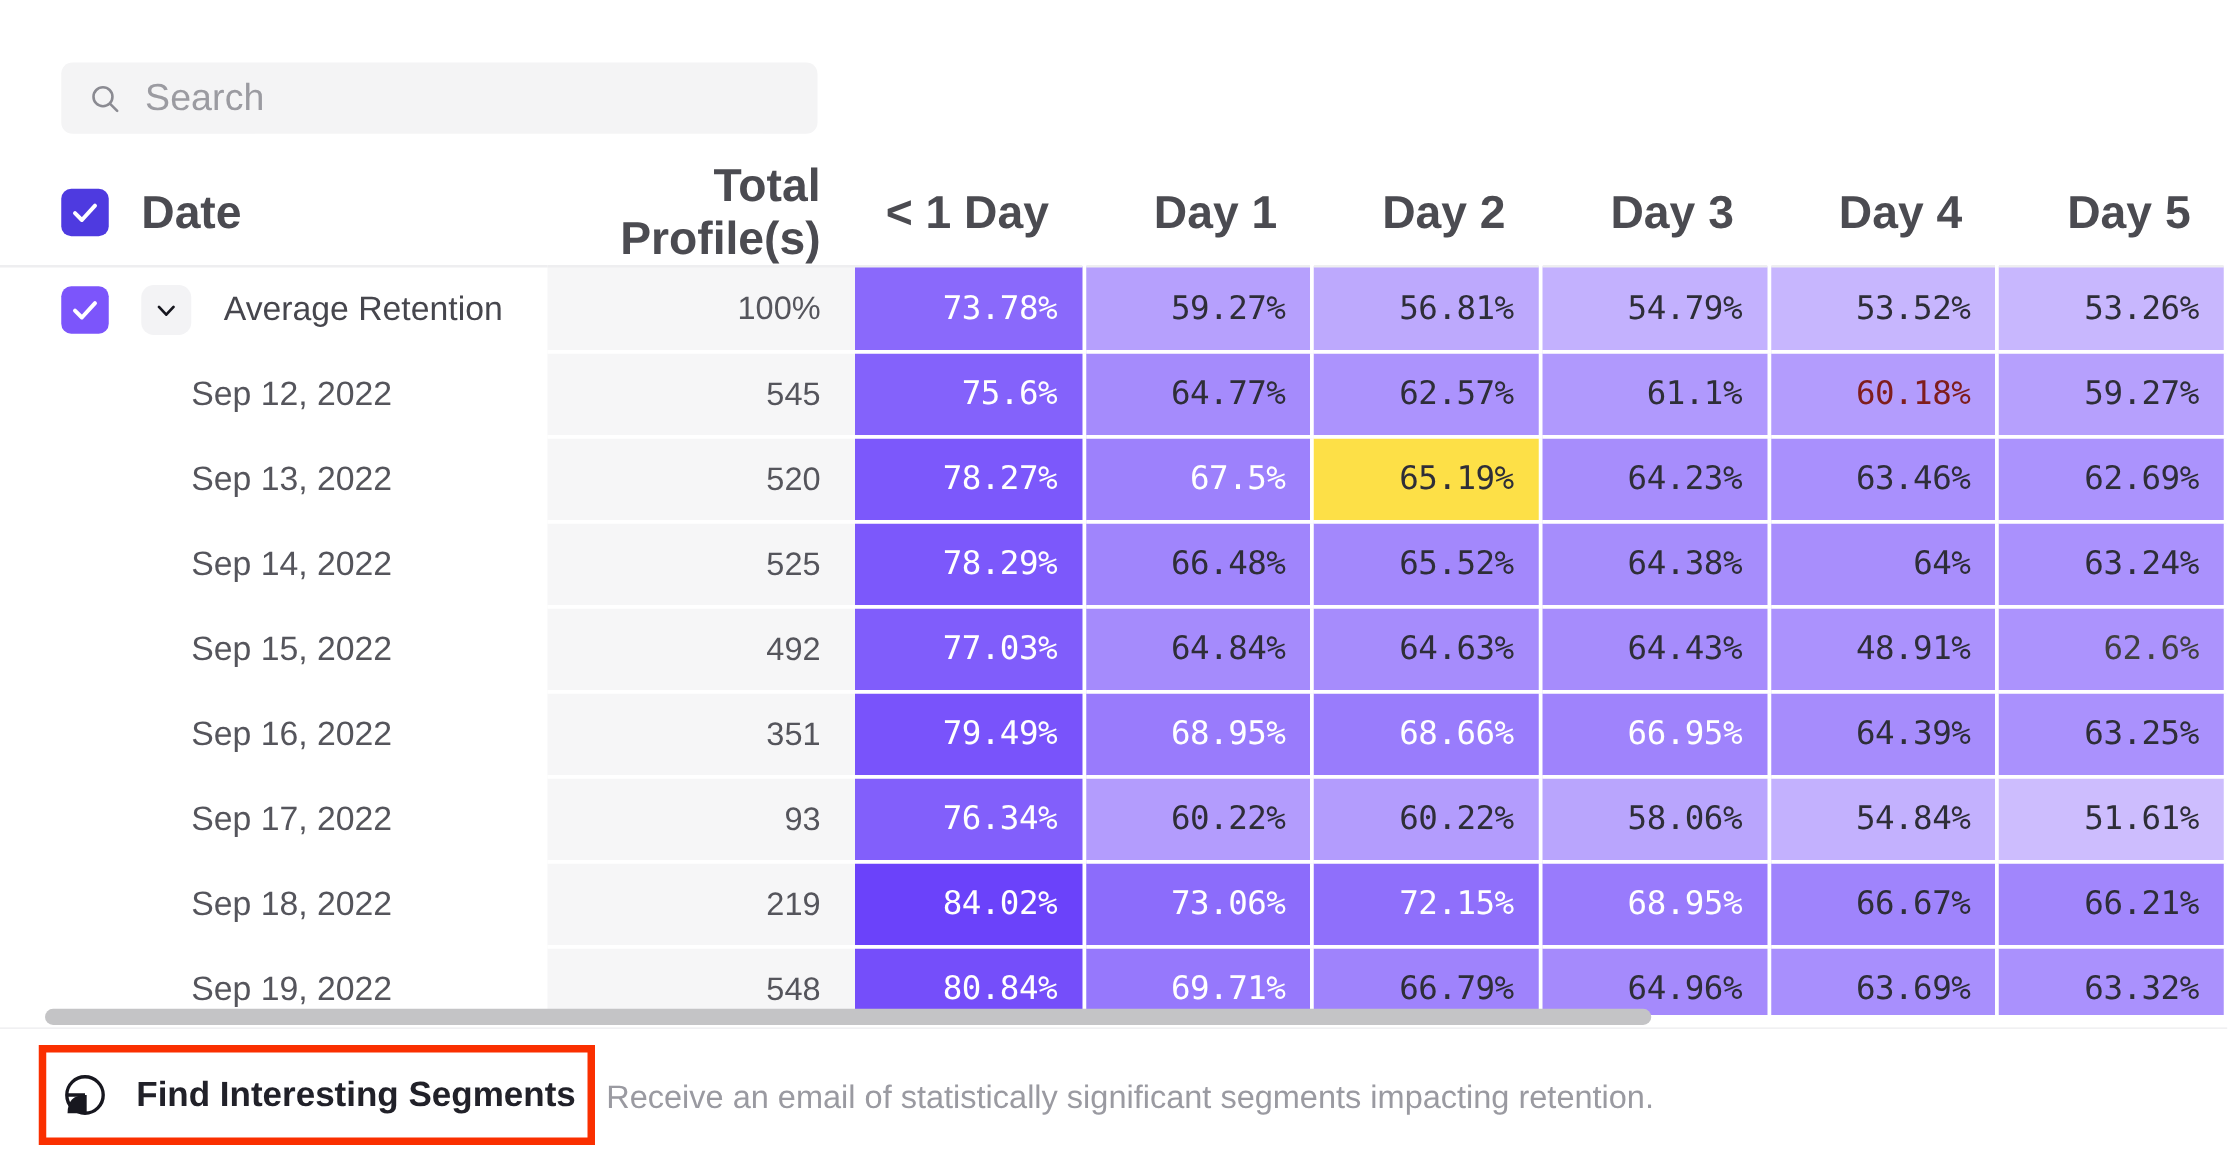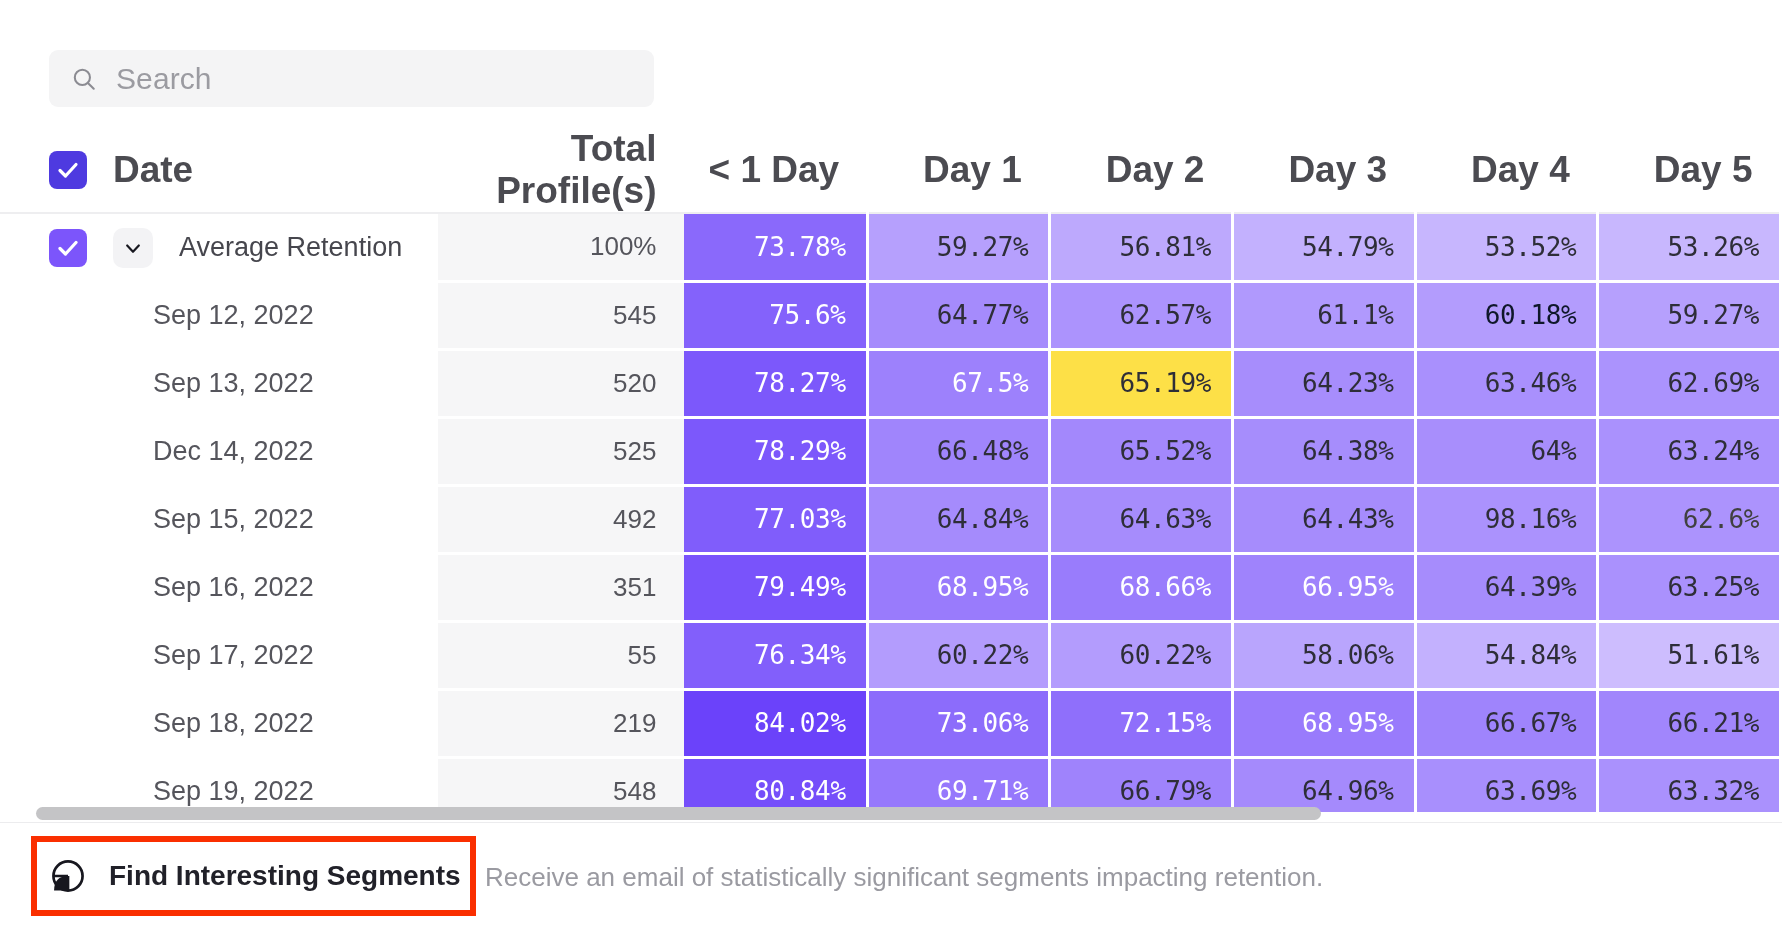--- a/index.html
+++ b/index.html
@@ -284,41 +284,41 @@
             <td class="cell-date">
               <div class="date-inner">
                 <span class="indent">Sep 12, 2022</span>
               </div>
             </td>
             <td class="cell-total">545</td>
             <td class="cell-heat" style="background: rgb(132, 98, 251); color: rgb(255, 255, 255);">75.6%</td>
             <td class="cell-heat" style="background: rgb(165, 139, 252); color: rgb(46, 46, 56);">64.77%</td>
             <td class="cell-heat" style="background: rgb(172, 147, 253); color: rgb(46, 46, 56);">62.57%</td>
             <td class="cell-heat" style="background: rgb(176, 153, 253); color: rgb(46, 46, 56);">61.1%</td>
-            <td class="cell-heat" style="background: rgb(179, 156, 253); color: #0f172a;">60.18%</td>
+            <td class="cell-heat" style="background: rgb(179, 156, 253); color: #7f1d1d;">60.18%</td>
             <td class="cell-heat" style="background: rgb(182, 160, 253); color: rgb(46, 46, 56);">59.27%</td>
           </tr>
           <tr>
             <td class="cell-date">
               <div class="date-inner">
                 <span class="indent">Sep 13, 2022</span>
               </div>
             </td>
             <td class="cell-total">520</td>
             <td class="cell-heat" style="background: rgb(124, 88, 251); color: rgb(255, 255, 255);">78.27%</td>
             <td class="cell-heat" style="background: rgb(157, 129, 252); color: rgb(255, 255, 255);">67.5%</td>
             <td class="cell-heat" style="background: #fde047; color: rgb(46, 46, 56);">65.19%</td>
             <td class="cell-heat" style="background: rgb(167, 141, 252); color: rgb(46, 46, 56);">64.23%</td>
             <td class="cell-heat" style="background: rgb(169, 144, 253); color: rgb(46, 46, 56);">63.46%</td>
             <td class="cell-heat" style="background: rgb(171, 147, 253); color: rgb(46, 46, 56);">62.69%</td>
           </tr>
           <tr>
             <td class="cell-date">
               <div class="date-inner">
-                <span class="indent">Dec 14, 2022</span>
+                <span class="indent">Sep 14, 2022</span>
               </div>
             </td>
             <td class="cell-total">525</td>
             <td class="cell-heat" style="background: rgb(124, 88, 251); color: rgb(255, 255, 255);">78.29%</td>
             <td class="cell-heat" style="background: rgb(160, 133, 252); color: rgb(46, 46, 56);">66.48%</td>
             <td class="cell-heat" style="background: rgb(163, 136, 252); color: rgb(46, 46, 56);">65.52%</td>
             <td class="cell-heat" style="background: rgb(166, 141, 252); color: rgb(46, 46, 56);">64.38%</td>
             <td class="cell-heat" style="background: rgb(168, 142, 252); color: rgb(46, 46, 56);">64%</td>
             <td class="cell-heat" style="background: rgb(170, 145, 253); color: rgb(46, 46, 56);">63.24%</td>
           </tr>
@@ -326,21 +326,21 @@
             <td class="cell-date">
               <div class="date-inner">
                 <span class="indent">Sep 15, 2022</span>
               </div>
             </td>
             <td class="cell-total">492</td>
             <td class="cell-heat" style="background: rgb(128, 93, 251); color: rgb(255, 255, 255);">77.03%</td>
             <td class="cell-heat" style="background: rgb(165, 139, 252); color: rgb(46, 46, 56);">64.84%</td>
             <td class="cell-heat" style="background: rgb(166, 140, 252); color: rgb(46, 46, 56);">64.63%</td>
             <td class="cell-heat" style="background: rgb(166, 140, 252); color: rgb(46, 46, 56);">64.43%</td>
-            <td class="cell-heat" style="background: rgb(171, 146, 253); color: rgb(46, 46, 56);">98.16%</td>
+            <td class="cell-heat" style="background: rgb(171, 146, 253); color: rgb(46, 46, 56);">48.91%</td>
             <td class="cell-heat" style="background: rgb(172, 147, 253); color: #404040;">62.6%</td>
           </tr>
           <tr>
             <td class="cell-date">
               <div class="date-inner">
                 <span class="indent">Sep 16, 2022</span>
               </div>
             </td>
             <td class="cell-total">351</td>
             <td class="cell-heat" style="background: rgb(121, 83, 251); color: rgb(255, 255, 255);">79.49%</td>
@@ -349,21 +349,21 @@
             <td class="cell-heat" style="background: rgb(159, 131, 252); color: rgb(255, 255, 255);">66.95%</td>
             <td class="cell-heat" style="background: rgb(166, 140, 252); color: rgb(46, 46, 56);">64.39%</td>
             <td class="cell-heat" style="background: rgb(170, 145, 253); color: rgb(46, 46, 56);">63.25%</td>
           </tr>
           <tr>
             <td class="cell-date">
               <div class="date-inner">
                 <span class="indent">Sep 17, 2022</span>
               </div>
             </td>
-            <td class="cell-total">55</td>
+            <td class="cell-total">93</td>
             <td class="cell-heat" style="background: rgb(130, 95, 251); color: rgb(255, 255, 255);">76.34%</td>
             <td class="cell-heat" style="background: rgb(179, 156, 253); color: rgb(46, 46, 56);">60.22%</td>
             <td class="cell-heat" style="background: rgb(179, 156, 253); color: rgb(46, 46, 56);">60.22%</td>
             <td class="cell-heat" style="background: rgb(185, 165, 253); color: rgb(46, 46, 56);">58.06%</td>
             <td class="cell-heat" style="background: rgb(195, 177, 254); color: rgb(46, 46, 56);">54.84%</td>
             <td class="cell-heat" style="background: rgb(205, 189, 254); color: rgb(46, 46, 56);">51.61%</td>
           </tr>
           <tr>
             <td class="cell-date">
               <div class="date-inner">

